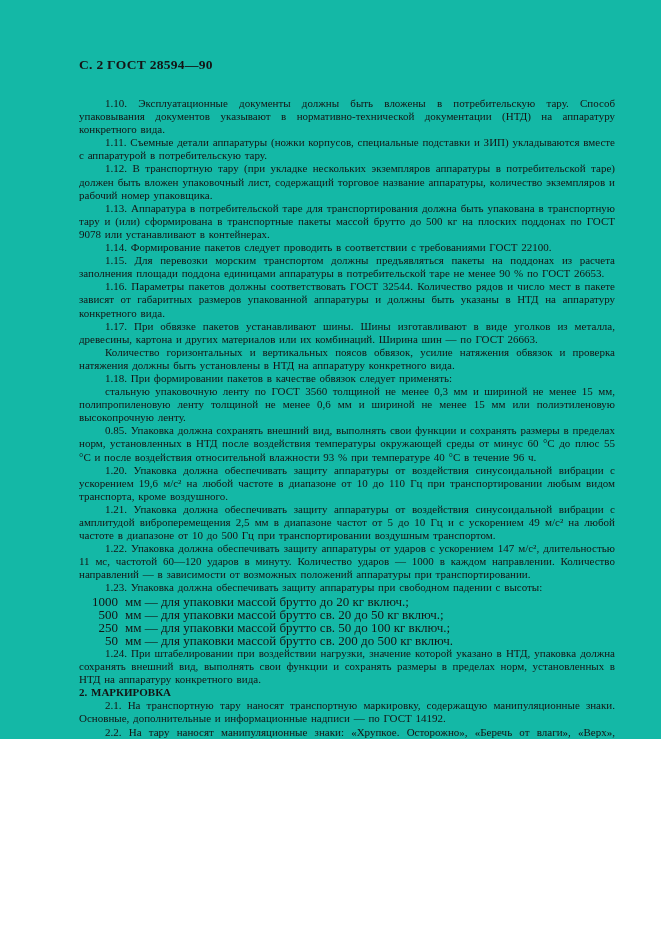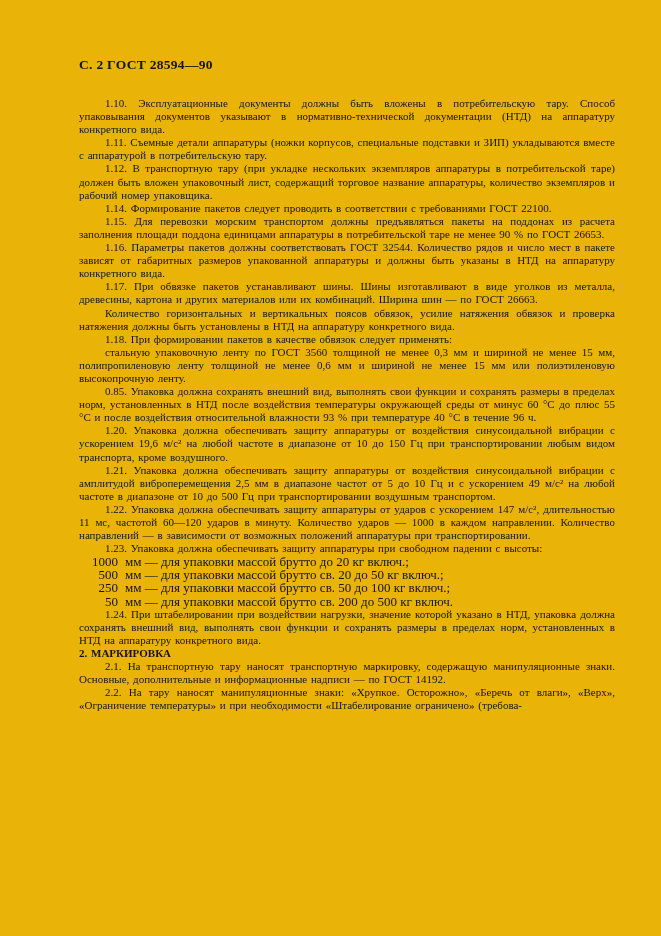--- a/index.html
+++ b/index.html
@@ -3,22 +3,22 @@
 <meta charset="utf-8">
 <style>
   html, body {
     margin: 0;
     padding: 0;
     background: #ffffff;
   }
   .sheet {
     position: relative;
     width: 661px;
-    height: 936px;
-    background: #eab308;
+    height: 739px;
+    background: #14b8a6;
     overflow: hidden;
     font-family: "Liberation Serif", serif;
     color: #141414;
   }
   .content {
     position: absolute;
     left: 79px;
     top: 57px;
     width: 536px;
   }
@@ -66,29 +66,30 @@
 
 <div class="sheet">
   <div class="content">
 
     <div class="page-header">С. 2 ГОСТ 28594—90</div>
 
     <div class="body-text">
       <p>1.10. Эксплуатационные документы должны быть вложены в потребительскую тару. Способ упаковывания документов указывают в нормативно-технической документации (НТД) на аппаратуру конкретного вида.</p>
       <p>1.11. Съемные детали аппаратуры (ножки корпусов, специальные подставки и ЗИП) укладываются вместе с аппаратурой в потребительскую тару.</p>
       <p>1.12. В транспортную тару (при укладке нескольких экземпляров аппаратуры в потребительской таре) должен быть вложен упаковочный лист, содержащий торговое название аппаратуры, количество экземпляров и рабочий номер упаковщика.</p>
+      <p>1.13. Аппаратура в потребительской таре для транспортирования должна быть упакована в транспортную тару и (или) сформирована в транспортные пакеты массой брутто до 500 кг на плоских поддонах по ГОСТ 9078 или устанавливают в контейнерах.</p>
       <p>1.14. Формирование пакетов следует проводить в соответствии с требованиями ГОСТ 22100.</p>
       <p>1.15. Для перевозки морским транспортом должны предъявляться пакеты на поддонах из расчета заполнения площади поддона единицами аппаратуры в потребительской таре не менее 90 % по ГОСТ 26653.</p>
       <p>1.16. Параметры пакетов должны соответствовать ГОСТ 32544. Количество рядов и число мест в пакете зависят от габаритных размеров упакованной аппаратуры и должны быть указаны в НТД на аппаратуру конкретного вида.</p>
       <p>1.17. При обвязке пакетов устанавливают шины. Шины изготавливают в виде уголков из металла, древесины, картона и других материалов или их комбинаций. Ширина шин — по ГОСТ 26663.</p>
       <p>Количество горизонтальных и вертикальных поясов обвязок, усилие натяжения обвязок и проверка натяжения должны быть установлены в НТД на аппаратуру конкретного вида.</p>
       <p>1.18. При формировании пакетов в качестве обвязок следует применять:</p>
       <p>стальную упаковочную ленту по ГОСТ 3560 толщиной не менее 0,3 мм и шириной не менее 15 мм, полипропиленовую ленту толщиной не менее 0,6 мм и шириной не менее 15 мм или полиэтиленовую высокопрочную ленту.</p>
       <p>0.85. Упаковка должна сохранять внешний вид, выполнять свои функции и сохранять размеры в пределах норм, установленных в НТД после воздействия температуры окружающей среды от минус 60 °С до плюс 55 °С и после воздействия относительной влажности 93 % при температуре 40 °С в течение 96 ч.</p>
-      <p>1.20. Упаковка должна обеспечивать защиту аппаратуры от воздействия синусоидальной вибрации с ускорением 19,6 м/с² на любой частоте в диапазоне от 10 до 150 Гц при транспортировании любым видом транспорта, кроме воздушного.</p>
+      <p>1.20. Упаковка должна обеспечивать защиту аппаратуры от воздействия синусоидальной вибрации с ускорением 19,6 м/с² на любой частоте в диапазоне от 10 до 110 Гц при транспортировании любым видом транспорта, кроме воздушного.</p>
       <p>1.21. Упаковка должна обеспечивать защиту аппаратуры от воздействия синусоидальной вибрации с амплитудой виброперемещения 2,5 мм в диапазоне частот от 5 до 10 Гц и с ускорением 49 м/с² на любой частоте в диапазоне от 10 до 500 Гц при транспортировании воздушным транспортом.</p>
       <p>1.22. Упаковка должна обеспечивать защиту аппаратуры от ударов с ускорением 147 м/с², длительностью 11 мс, частотой 60—120 ударов в минуту. Количество ударов — 1000 в каждом направлении. Количество направлений — в зависимости от возможных положений аппаратуры при транспортировании.</p>
       <p>1.23. Упаковка должна обеспечивать защиту аппаратуры при свободном падении с высоты:</p>
 
       <div class="drop-list">
         <div class="drop-row">
           <span class="drop-num">1000</span>
           <span class="drop-rest">мм — для упаковки массой брутто до 20 кг включ.;</span>
         </div>
         <div class="drop-row">

